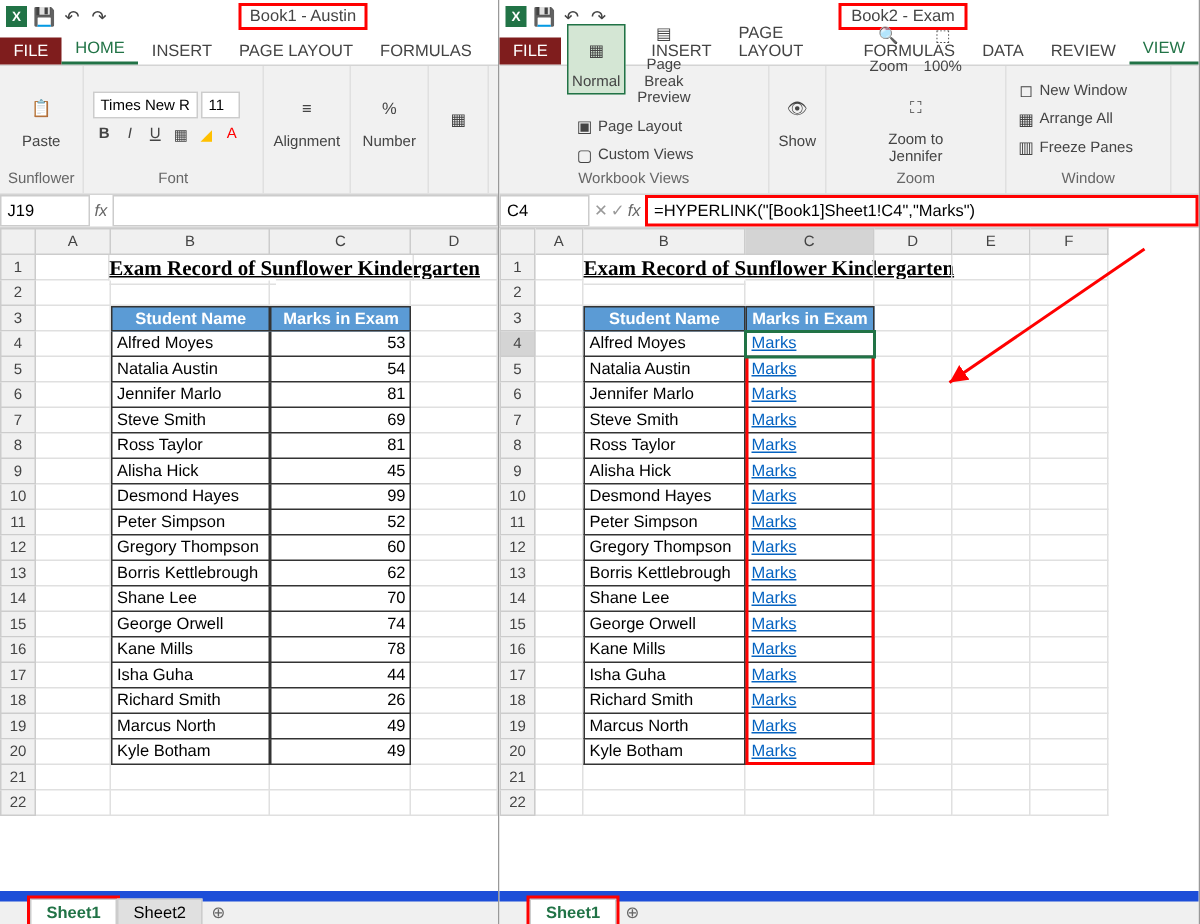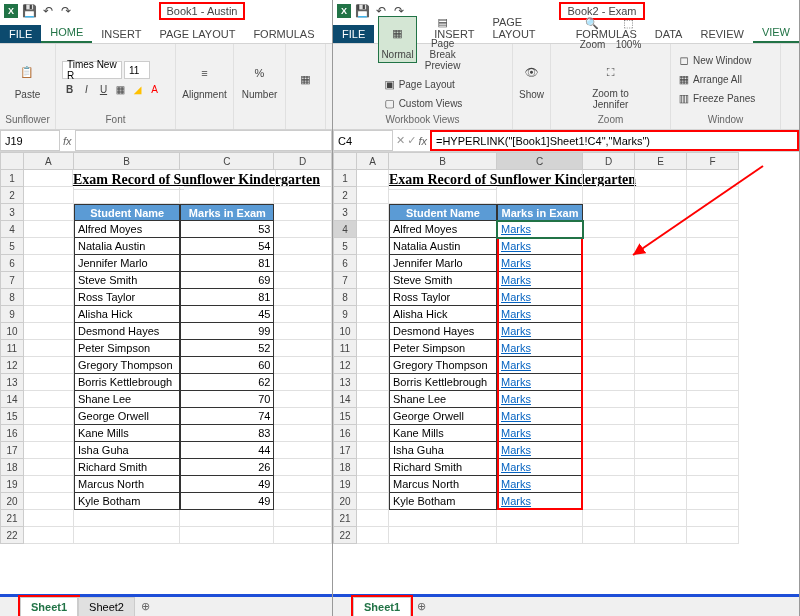--- a/index.html
+++ b/index.html
@@ -7,21 +7,21 @@
   .window { display: flex; flex-direction: column; border-right: 1px solid #999; height: 616px; }
   .w1 { width: 333px; }
   .w2 { width: 467px; }
   .qat { height: 22px; background: #fff; display: flex; align-items: center; padding: 0 4px; gap: 2px; }
   .qat .xl { width: 14px; height: 14px; background: #217346; color:#fff; display:flex;align-items:center;justify-content:center;font-size:9px;font-weight:bold; margin-right:2px;}
   .qat .qi { width: 16px; height: 16px; display:flex; align-items:center;justify-content:center; color:#444; font-size:12px; cursor:pointer;}
   .titlebox { margin-left: auto; margin-right: auto; padding: 1px 6px; font-size: 11px; color:#444; }
   .titlebox.hl { border: 2px solid red; }
   .tabs { height: 22px; background: #fff; display: flex; align-items: flex-end; border-bottom:1px solid #d4d4d4;}
   .tab { padding: 3px 9px; font-size: 11px; color:#444; cursor:pointer; text-transform: uppercase;}
-  .tab.file { background:#0c4a6e; color:#fff;}
+  .tab.file { background:#7f1d1d; color:#fff;}
   .tab.active { color:#217346; border-bottom: 2px solid #217346; font-weight: normal;}
   .ribbon { height: 86px; background: #f1f1f1; display:flex; border-bottom:1px solid #d4d4d4; }
   .rgroup { display:flex; flex-direction: column; align-items:center; justify-content: flex-end; border-right:1px solid #e0e0e0; padding: 2px 4px;}
   .rgroup .body { flex:1; display:flex; align-items:center; justify-content:center; gap:4px; flex-wrap:wrap; width:100%;}
   .rgroup .glabel { font-size: 10px; color:#666; padding: 2px 0;}
   .rbtn { display:flex; flex-direction:column; align-items:center; gap:2px; padding:2px; cursor:pointer; color:#444;}
   .rbtn.big .ico { width: 28px; height: 28px; }
   .rbtn.small { flex-direction:row; width:100%; justify-content:flex-start;}
   .rbtn.small .ico { width:14px;height:14px;}
   .ico { display:flex; align-items:center; justify-content:center;}
@@ -44,21 +44,21 @@
   .grid { flex:1; position:relative; }
   .row { display:flex; height:17px;}
   .cell { border-right:1px solid #e0e0e0; border-bottom:1px solid #e0e0e0; height:17px; padding: 0 3px; font-size:11px; display:flex;align-items:center; overflow:hidden; white-space:nowrap;}
   .cell.num { justify-content:flex-end;}
   .title-cell { font-family: "Times New Roman", serif; font-weight: bold; font-size: 14px; text-decoration: underline; border-bottom:1px solid #e0e0e0; height:20px; display:flex;align-items:center; white-space:nowrap; overflow:visible;}
   .th.blue { background:#5B9BD5; color:#fff; font-weight:bold; justify-content:center; border:1px solid #333;}
   .bx { border:1px solid #333; border-top:none;}
   .bx-l { border-left:1px solid #333;}
   .link { color:#0563c1; text-decoration:underline; cursor:pointer;}
   .sel-cell { outline:2px solid #217346; outline-offset:-1px; background:#fff; z-index:2;}
-  .sheetbar { height: 22px; background:#f0f0f0; border-top:3px solid #1d4ed8; display:flex;align-items:center; padding-left: 20px; gap:0;}
+  .sheetbar { height: 22px; background:#f0f0f0; border-top:7px solid #1d4ed8; display:flex;align-items:center; padding-left: 20px; gap:0;}
   .stab { padding: 3px 10px; font-size:11px; background:#e0e0e0; border:1px solid #ccc; cursor:pointer;}
   .stab.active { background:#fff; color:#217346; font-weight:bold; border-bottom-color:#fff;}
   .stab.hl { outline: 2px solid red;}
   .newsheet { padding:3px 6px;cursor:pointer;color:#666;}
   .arrow-svg {position:absolute; z-index:50; pointer-events:none;}
   .fontbox { display:flex; border:1px solid #ccc; background:#fff; height:18px; align-items:center;}
   .fontbox span { padding: 0 4px; font-size:10px;}
   .minibtn {width:15px;height:15px;display:flex;align-items:center;justify-content:center;color:#444;font-size:10px;cursor:pointer;}
 </style>
 </head>
@@ -85,21 +85,21 @@
           <div class="rbtn big">
             <div class="ico">📋</div>
             <div class="lbl">Paste</div>
           </div>
         </div>
       <div class="glabel">Sunflower</div>
     </div>
     <div class="rgroup" style="width:120px;">
       <div class="body" style="flex-direction:column;align-items:flex-start;gap:3px;padding:2px;">
         <div style="display:flex;gap:2px;">
-         <div class="fontbox" style="width:60px;">
+         <div class="fontbox" style="width:70px;">
               <span>Times New R</span>
             </div>
          <div class="fontbox" style="width:26px;">
               <span>11</span>
             </div>
         </div>
         <div style="display:flex;gap:2px;">
           <div class="minibtn">
               <b>B</b>
             </div>
@@ -270,21 +270,21 @@
           </div>
           <div class="row">
             <div class="cell" style="width: 52px;"></div>
             <div class="cell bx bx-l" style="width: 111px;">George Orwell</div>
             <div class="cell num bx" style="width: 98px;">74</div>
             <div class="cell" style="width: 60px;"></div>
           </div>
           <div class="row">
             <div class="cell" style="width: 52px;"></div>
             <div class="cell bx bx-l" style="width: 111px;">Kane Mills</div>
-            <div class="cell num bx" style="width: 98px;">83</div>
+            <div class="cell num bx" style="width: 98px;">78</div>
             <div class="cell" style="width: 60px;"></div>
           </div>
           <div class="row">
             <div class="cell" style="width: 52px;"></div>
             <div class="cell bx bx-l" style="width: 111px;">Isha Guha</div>
             <div class="cell num bx" style="width: 98px;">44</div>
             <div class="cell" style="width: 60px;"></div>
           </div>
           <div class="row">
             <div class="cell" style="width: 52px;"></div>

